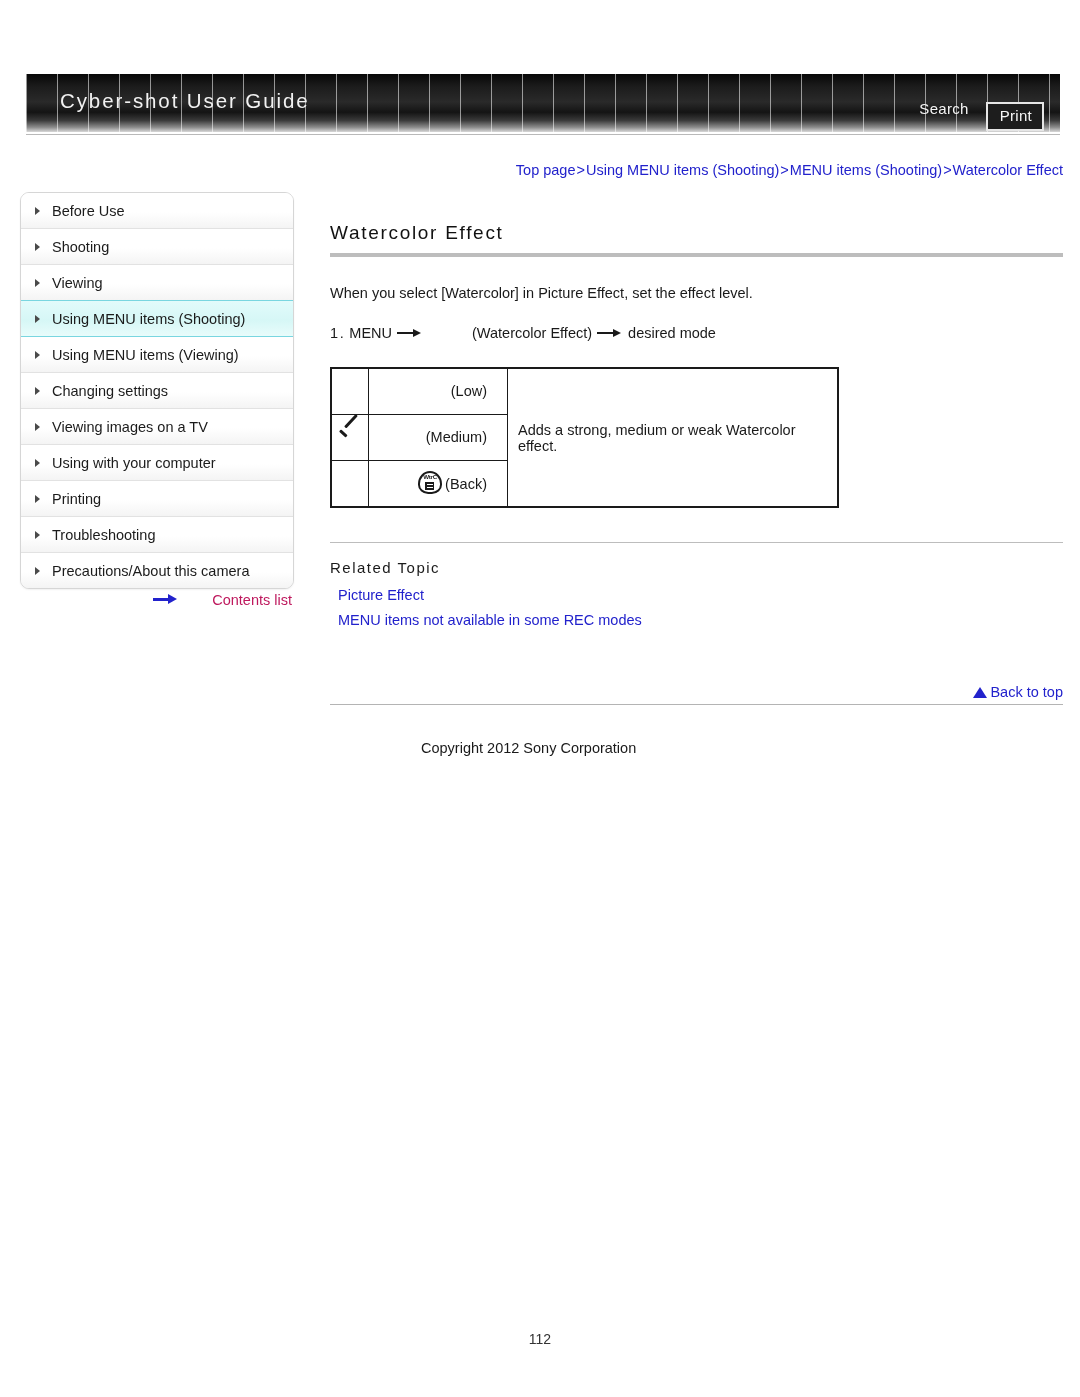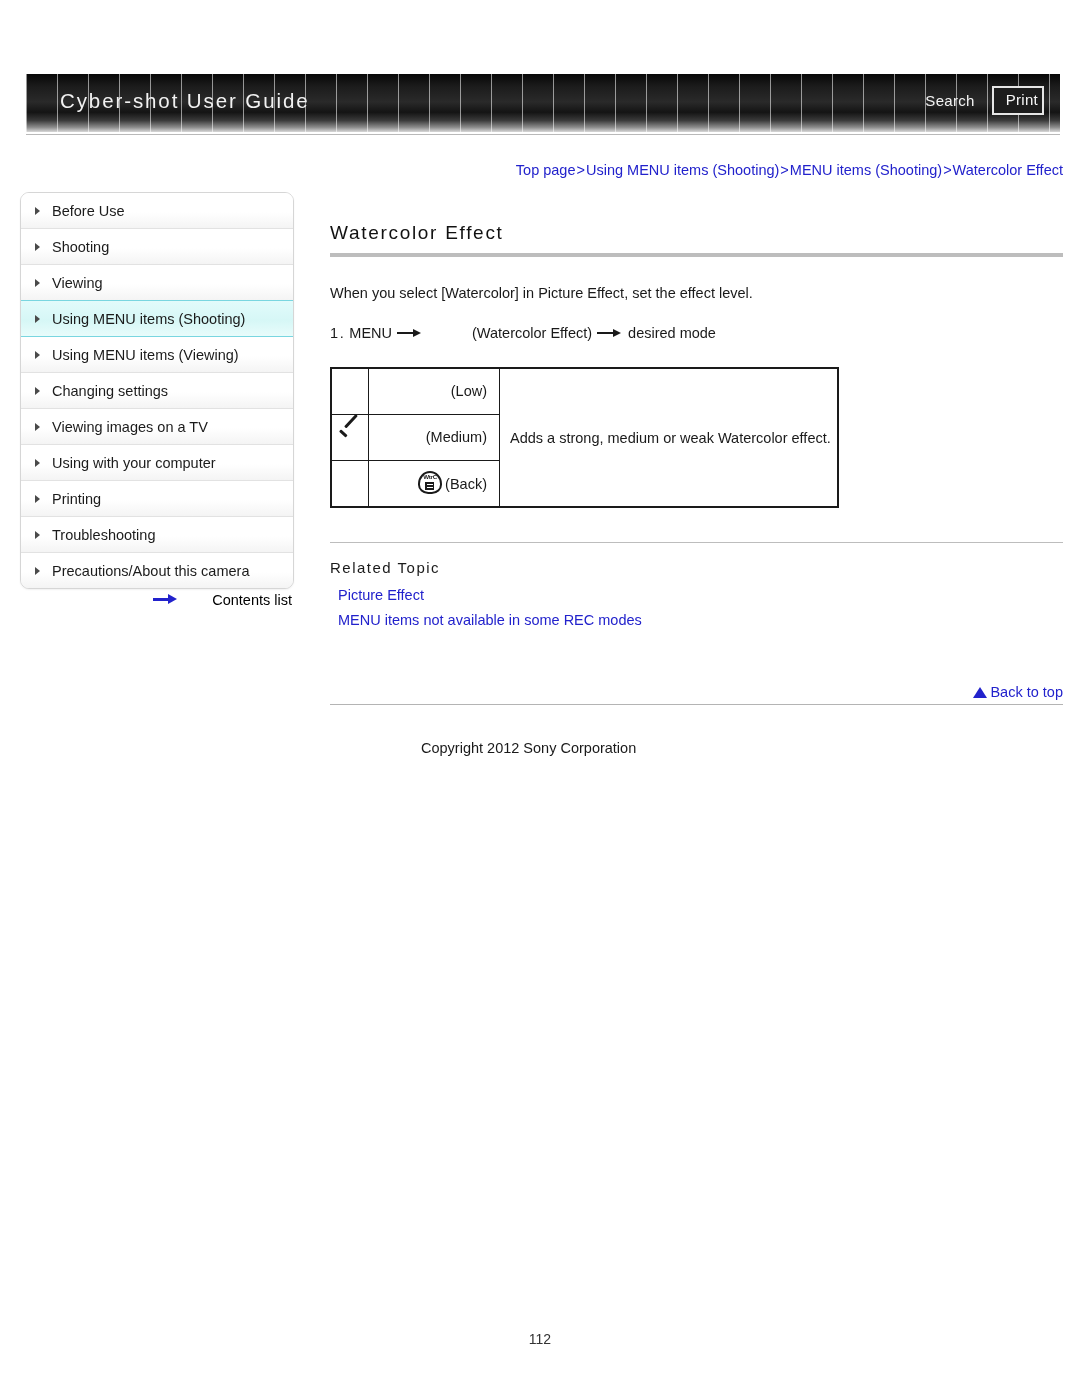--- a/index.html
+++ b/index.html
@@ -86,23 +86,24 @@
     padding: 4px 2px;
     font-family: "Liberation Sans", sans-serif;
     cursor: pointer;
   }
   .print-btn {
     font-size: 15px;
     color: #f7f7f7;
     letter-spacing: 0.3px;
     border: 2px solid #e6e6e6;
     background: #1d1d1d;
-    padding: 3px 4px 5px 12px;
+    padding: 3px 10px 5px 12px;
     font-family: "Liberation Sans", sans-serif;
     cursor: pointer;
+    margin-top: 16px;
   }
 
   
   .breadcrumb {
     position: absolute;
     left: 0;
     top: 162px;
     width: 1063px;
     text-align: right;
     font-size: 14.5px;
@@ -203,21 +204,21 @@
     position: absolute;
     left: 15px;
     top: 0;
     width: 0;
     height: 0;
     border-left: 9px solid #2222cc;
     border-top: 5.5px solid transparent;
     border-bottom: 5.5px solid transparent;
   }
   .contents-label {
-    color: #000000;
+    color: #be185d;
     text-decoration: none;
     margin-left: 32px;
   }
 
   
   .main {
     position: absolute;
     left: 330px;
     top: 222px;
     width: 733px;
@@ -303,21 +304,21 @@
   }
   td.check-col {
     width: 36px;
     text-align: center;
     padding: 0;
   }
   td.level-col {
     width: 112px;
     height: 43px;
     text-align: right;
-    padding: 0 12px 2px 6px;
+    padding: 0 20px 2px 6px;
     white-space: nowrap;
   }
   td.desc-col {
     padding: 0 0 0 10px;
     text-align: left;
   }
   .check-mark {
     display: inline-block;
     width: 24px;
     height: 20px;

